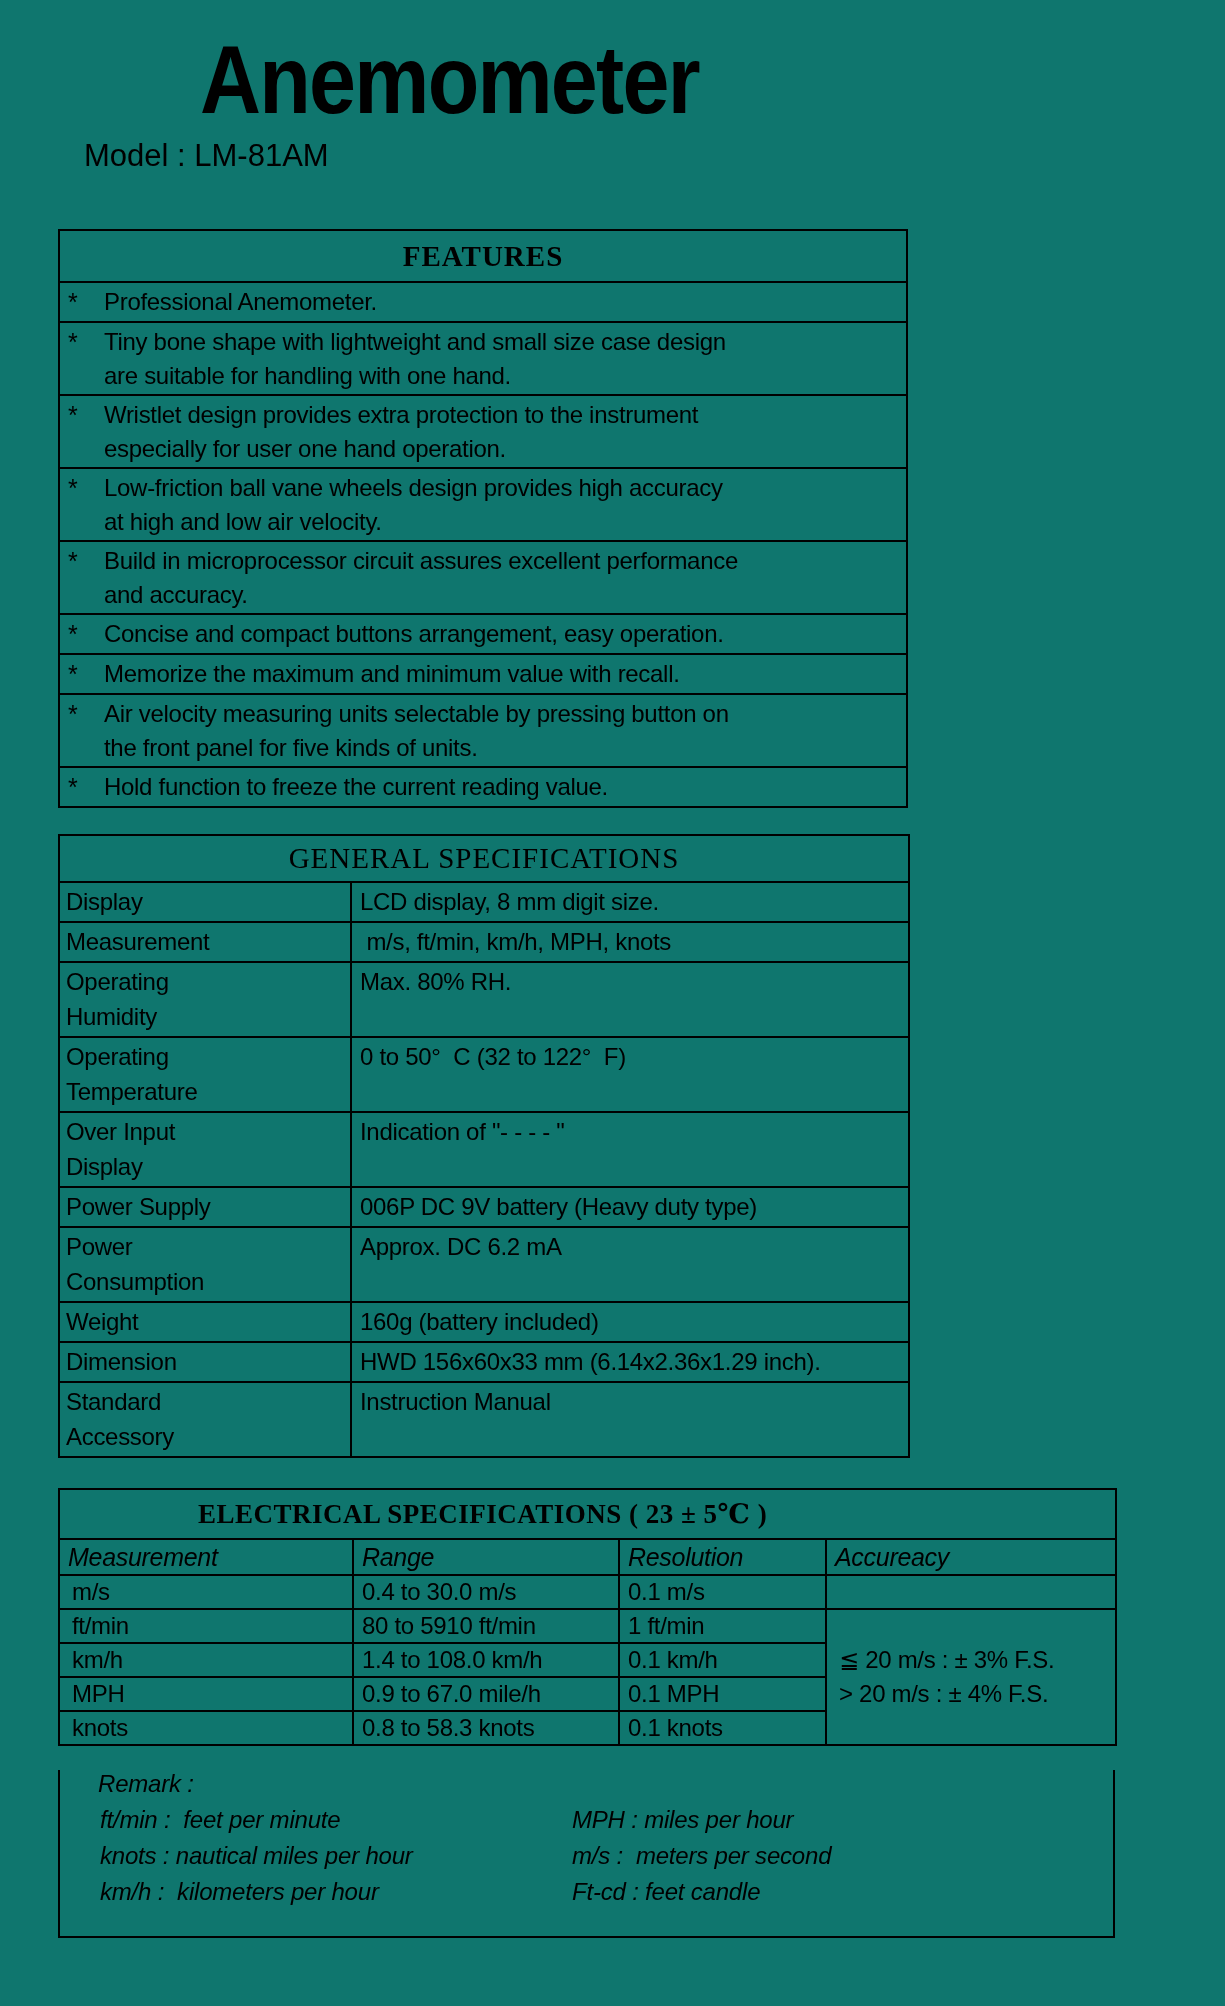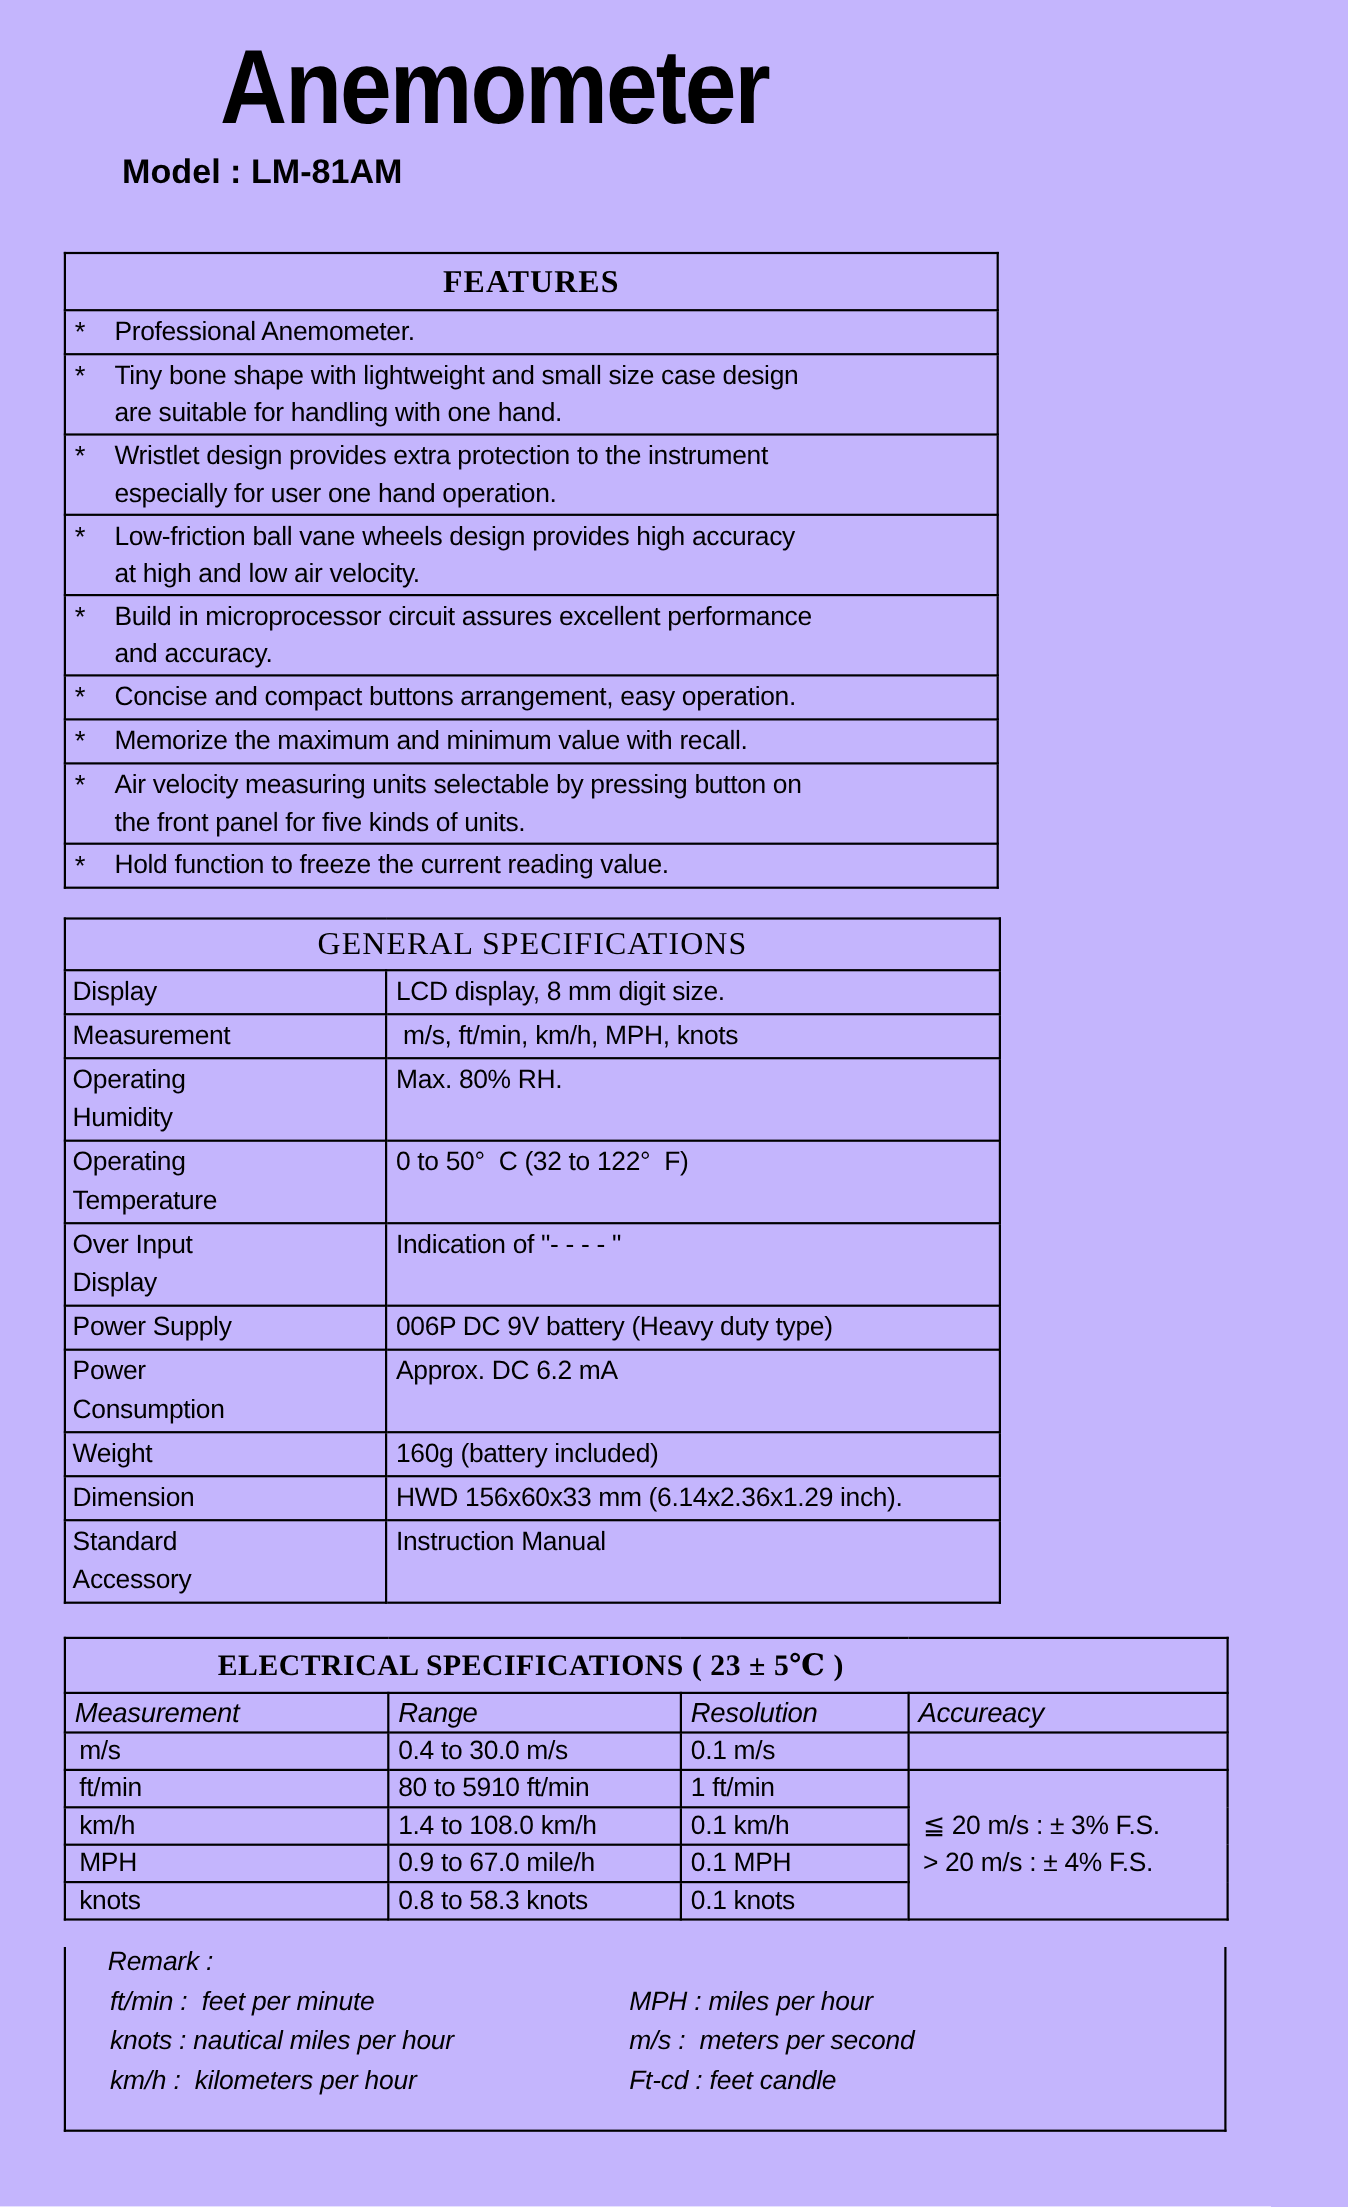--- a/index.html
+++ b/index.html
@@ -1,24 +1,24 @@
 <!DOCTYPE html>
 <html><head>
 <meta charset="utf-8">
 <style>
   html,body{margin:0;padding:0;background:#fff;}
   body{width:1225px;height:2006px;color:#000;
        font-family:"Liberation Sans","DejaVu Sans",sans-serif;}
-  .page{position:relative;width:1225px;height:2006px;overflow:hidden;background:#c4b5fd;}
+  .page{position:relative;width:1225px;height:2006px;overflow:hidden;background:#0f766e;}
 
   
   .title{margin:32px 0 0 200px;font-size:96px;line-height:1.0;font-weight:bold;
          letter-spacing:-2px;transform:scaleX(0.88);transform-origin:left top;
          white-space:nowrap;}
-  .model{margin:10px 0 0 111px;font-size:31px;font-weight:bold;}
+  .model{margin:10px 0 0 84px;font-size:31px;font-weight:normal;}
 
   
   table{border-collapse:collapse;table-layout:fixed;}
   td,th{border:2px solid #000;padding:0;color:#000;}
 
   
   .features{width:850px;margin:55px 0 0 58px;}
   .features th{height:50px;font-family:"Liberation Serif","DejaVu Serif",serif;
                font-weight:bold;font-size:29px;text-align:center;letter-spacing:1px;}
   .features td{vertical-align:top;}

